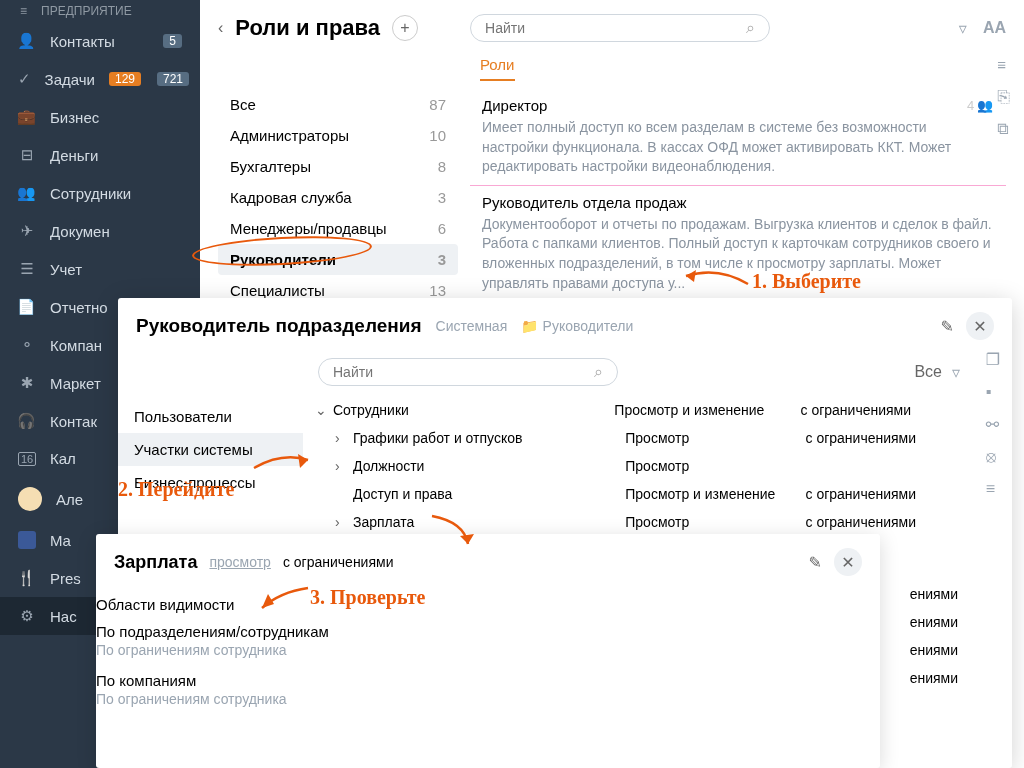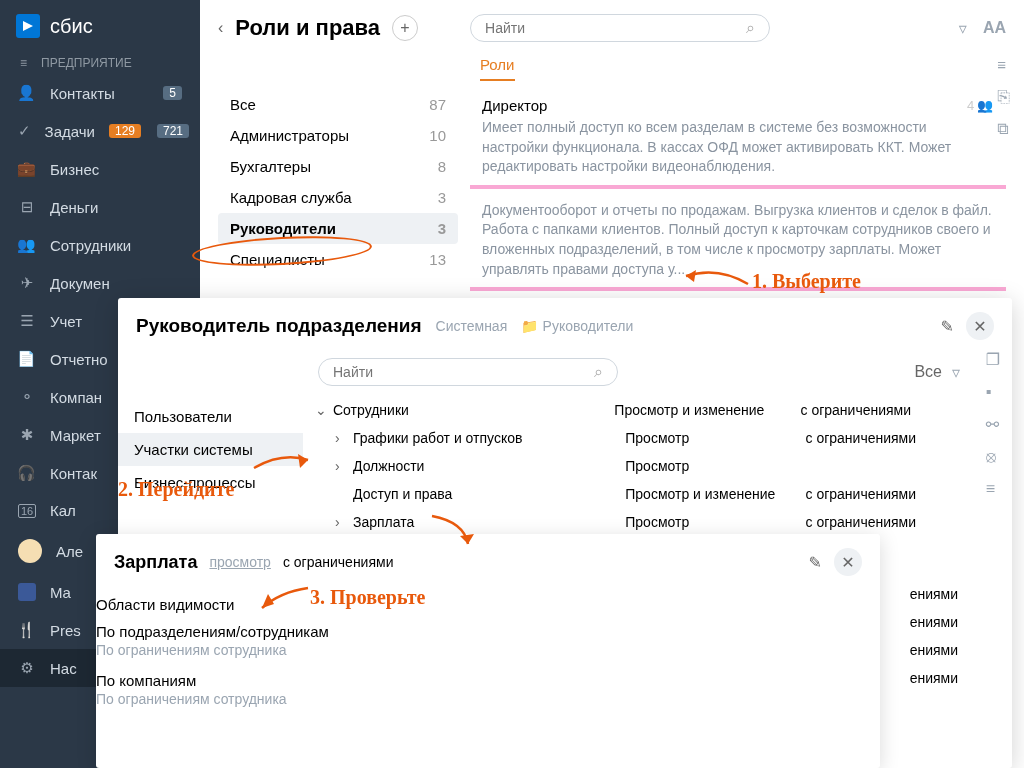--- a/index.html
+++ b/index.html
@@ -24,21 +24,21 @@
 .search-box input { border: none; outline: none; flex: 1; font-size: 14px; color: #999; }
 .tabs { display: flex; padding: 0 18px 8px 280px; font-size: 15px; }
 .tab { color: #333; cursor: pointer; padding-bottom: 6px; }
 .tab.active { color: #e67e22; border-bottom: 2px solid #e67e22; }
 .content { display: flex; padding: 0 18px; }
 .folder-list { width: 240px; }
 .folder-item { display: flex; justify-content: space-between; padding: 7px 12px; font-size: 15px; cursor: pointer; }
 .folder-item.selected { background: #eef1f4; border-radius: 4px; font-weight: 600; }
 .folder-count { color: #999; }
 .role-panel { flex: 1; margin-left: 12px; }
-.role-item { padding: 8px 12px; border-bottom: 4px solid #f9a8d4; }
+.role-item { padding: 8px 12px; border-bottom: 1px solid #f9a8d4; }
 .role-title { font-size: 15px; font-weight: 500; display: flex; align-items: center; justify-content: space-between; }
 .role-desc { font-size: 14px; color: #8a94a0; line-height: 1.4; margin-top: 4px; }
 .right-icons { position: absolute; right: 14px; top: 88px; display: flex; flex-direction: column; gap: 14px; color: #9aa5b1; }
 .top-right-icons { display: flex; gap: 16px; margin-left: auto; color: #9aa5b1; }
 
 .dialog1 { position: absolute; left: 118px; top: 298px; width: 894px; height: 470px; background: #fff; box-shadow: 0 4px 24px rgba(0,0,0,0.18); border-radius: 3px; }
 .dlg-hdr { display: flex; align-items: center; padding: 14px 18px; gap: 14px; }
 .dlg-hdr h2 { font-size: 19px; font-weight: 600; }
 .dlg-meta { color: #9aa5b1; font-size: 14px; }
 .dlg-close { margin-left: auto; display: flex; gap: 12px; align-items: center; }
@@ -70,28 +70,20 @@
 .ann { position: absolute; color: #e8590c; font-family: 'Comic Sans MS', cursive; font-size: 20px; font-weight: 600; pointer-events: none; z-index: 100; }
 .circle-ann { position: absolute; border: 2px solid #e8590c; border-radius: 50%; pointer-events: none; z-index: 100; }
 svg.arrow { position: absolute; pointer-events: none; z-index: 100; }
 svg.arrow path { stroke: #e8590c; stroke-width: 2.5; fill: none; }
 svg.arrow .head { fill: #e8590c; }
 </style>
 </head>
 <body>
 
 <div class="sidebar">
-  <div class="logo">
-    <div class="logo-icon">
-        <svg width="14" height="14" viewBox="0 0 14 14">
-          <path d="M2 2 L12 7 L2 12 Z" fill="#fff"></path>
-        </svg>
-      </div>
-    <span class="logo-text">сбис</span>
-  </div>
   <div class="menu-icon">
       <span>≡</span>
       <span>ПРЕДПРИЯТИЕ</span>
     </div>
   <div id="nav-items">
       <div class="nav-item">
         <span class="nav-icon">👤</span>
         <span>Контакты</span>
         <span class="badge blue">5</span>
       </div>
@@ -189,38 +181,45 @@
           <span class="folder-count">10</span>
         </div>
         <div class="folder-item">
           <span>Бухгалтеры</span>
           <span class="folder-count">8</span>
         </div>
         <div class="folder-item">
           <span>Кадровая служба</span>
           <span class="folder-count">3</span>
         </div>
+        <div class="folder-item">
+          <span>Менеджеры/продавцы</span>
+          <span class="folder-count">6</span>
+        </div>
         <div class="folder-item selected">
           <span>Руководители</span>
           <span class="folder-count">3</span>
         </div>
         <div class="folder-item">
           <span>Специалисты</span>
           <span class="folder-count">13</span>
         </div>
       </div>
     <div class="role-panel" id="role-panel">
         <div class="role-item">
           <div class="role-title">
             <span>Директор</span>
             <span style="color:#ccc;font-size:13px">4 👥</span>
           </div>
           <div class="role-desc">Имеет полный доступ ко всем разделам в системе без возможности настройки функционала. В кассах ОФД может активировать ККТ. Может редактировать настройки видеонаблюдения.</div>
         </div>
         <div class="role-item">
+          <div class="role-title">
+            <span>Руководитель отдела продаж</span>
+          </div>
           <div class="role-desc">Документооборот и отчеты по продажам. Выгрузка клиентов и сделок в файл. Работа с папками клиентов. Полный доступ к карточкам сотрудников своего и вложенных подразделений, в том числе к просмотру зарплаты. Может управлять правами доступа у...</div>
         </div>
         <div class="role-item">
           <div class="role-title">
             <span>Руководитель подразделения</span>
             <span style="color:#ccc;font-size:13px">1 👥</span>
           </div>
         </div>
       </div>
   </div>

